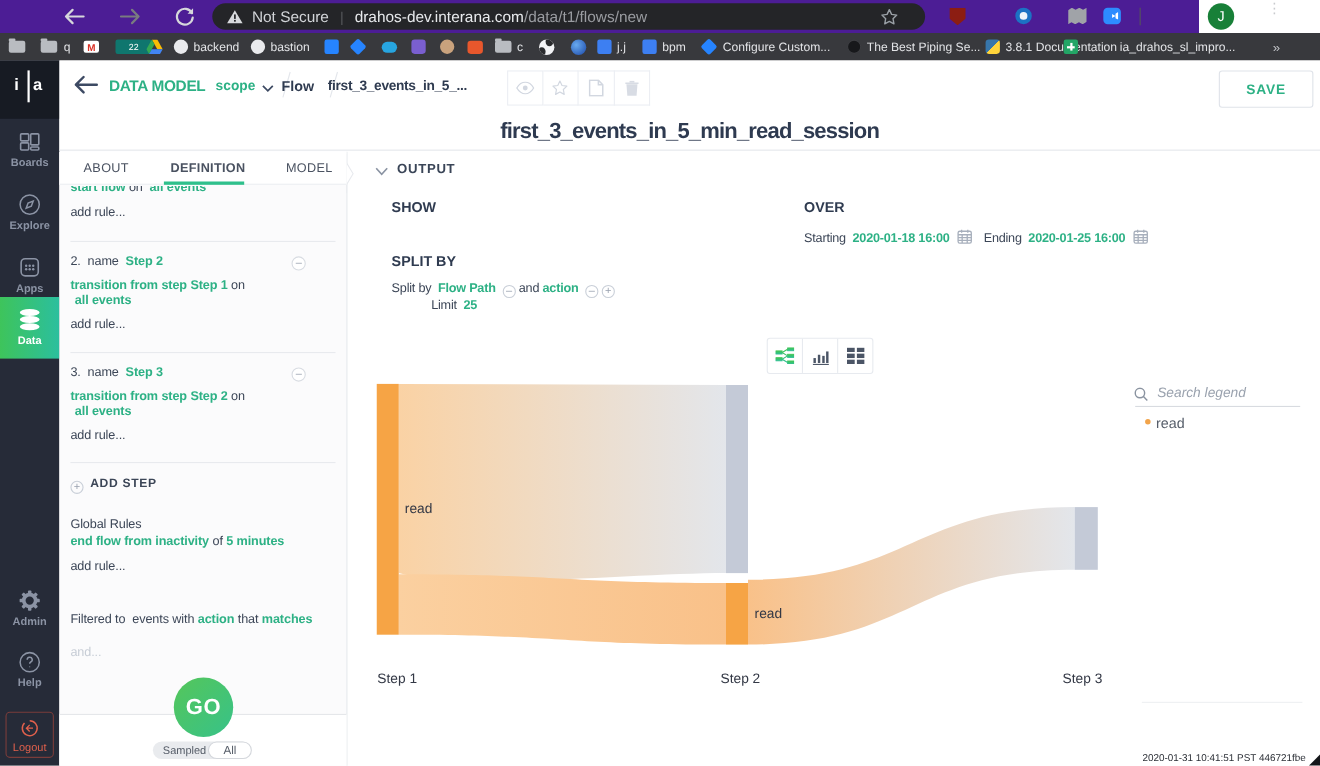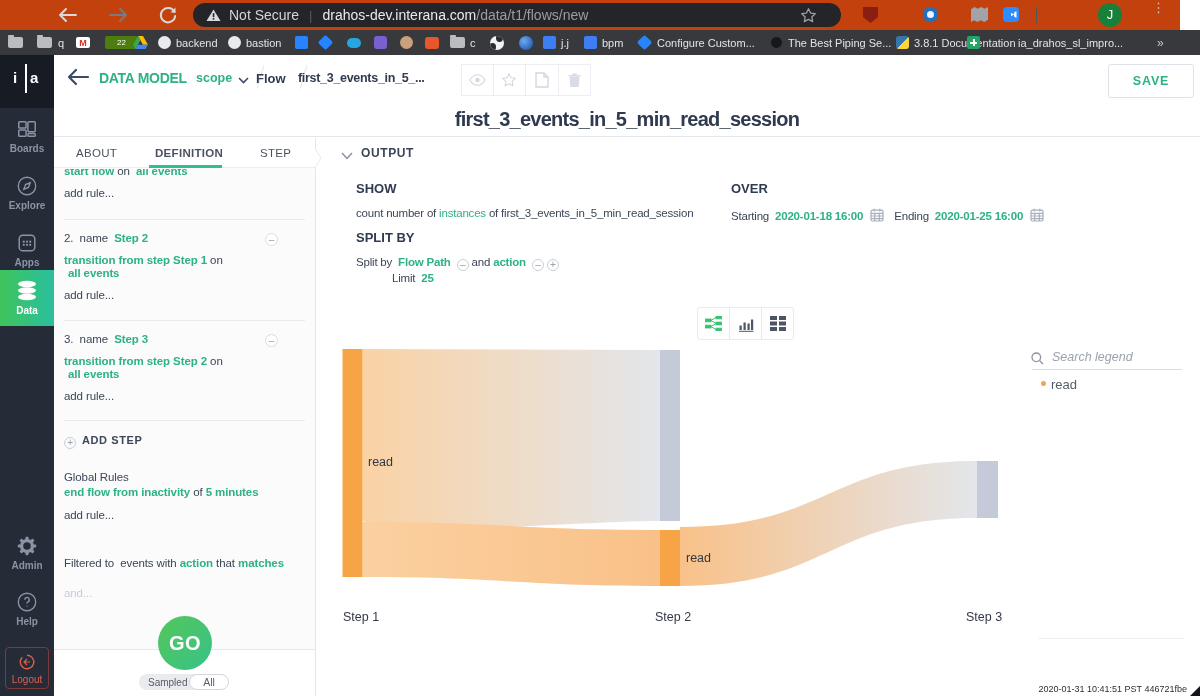--- a/index.html
+++ b/index.html
@@ -1,20 +1,20 @@
 <!DOCTYPE html>
 <html><head>
 <meta charset="utf-8">
 <style>
 * { margin:0; padding:0; box-sizing:border-box; }
 html,body { width:1200px; height:696px; overflow:hidden; font-family:"Liberation Sans", sans-serif; background:#fff; }
 .abs { position:absolute; }
 
 
-#toolbar { position:absolute; left:0; top:0; width:1180px; height:30px; background:#c2410c; }
+#toolbar { position:absolute; left:0; top:0; width:1090px; height:30px; background:#4c1d95; }
 #bookbar { position:absolute; left:0; top:30px; width:1200px; height:25px; background:#38393d; }
 #urlpill { position:absolute; left:193px; top:3px; width:648px; height:24px; border-radius:12px; background:#242528; color:#dadce0; font-size:13px; display:flex; align-items:center; }
 .bmtext { color:#e2e3e6; font-size:11px; }
 .bmitem { position:absolute; top:0; height:25px; display:flex; align-items:center; gap:5px; }
 .fold { width:15px; height:11px; background:#b9bcc1; border-radius:2px; position:relative; }
 .fold:before { content:""; position:absolute; left:0; top:-2px; width:6px; height:3px; background:#b9bcc1; border-radius:1px; }
 
 
 #sidebar { position:absolute; left:0; top:55px; width:54px; height:641px; background:#262b38; }
 #logo { position:absolute; left:0; top:0; width:54px; height:53px; background:#171b23; color:#fff; }
@@ -87,21 +87,21 @@
   <div class="bmitem" style="left:37px;">
       <span class="fold"></span>
     </div>
   <div class="bmitem" style="left:58px;">
       <span class="bmtext">q</span>
     </div>
   <div class="bmitem" style="left:76px;">
       <span style="width:14px;height:11px;background:#fff;border-radius:2px;display:flex;align-items:center;justify-content:center;color:#d93025;font-size:9px;font-weight:bold;">M</span>
     </div>
   <div class="bmitem" style="left:105px;">
-      <span style="width:33px;height:13px;background:#4d7c0f;border-radius:2px;color:#fff;font-size:8px;text-align:center;line-height:13px;">22</span>
+      <span style="width:33px;height:13px;background:#0f766e;border-radius:2px;color:#fff;font-size:8px;text-align:center;line-height:13px;">22</span>
     </div>
   <div class="bmitem" style="left:133px;">
       <svg width="15" height="13" viewBox="0 0 24 21">
         <path d="M8 0 L16 0 L24 14 L16 14 Z" fill="#fbbc04"></path>
         <path d="M8 0 L0 14 L4 21 L12 7 Z" fill="#34a853"></path>
         <path d="M4 21 L8 14 L24 14 L20 21 Z" fill="#4285f4"></path>
       </svg>
     </div>
   <div class="bmitem" style="left:158px;">
       <span style="width:13px;height:13px;border-radius:50%;background:#e9eaed;"></span>
@@ -309,21 +309,21 @@
   </div>
   <div class="abs" style="left:1054px; top:9px; width:86px; height:34px; border:1px solid #dfe3e9; border-radius:3px; text-align:center; line-height:33px; font-size:12.5px; font-weight:bold; letter-spacing:0.8px;"><span class="teal">SAVE</span></div>
 </div>
 
 <div class="abs" id="apptitle" style="left:54px; top:108px; width:1146px; text-align:center; font-size:20px; letter-spacing:-0.75px; font-weight:bold; color:#2e3a50;">first_3_events_in_5_min_read_session</div>
 
 <div id="leftpanel">
   <div id="tabs">
     <span class="tab" style="left:22px;">ABOUT</span>
     <span class="tab teal" style="left:101px; font-weight:bold;">DEFINITION</span>
-    <span class="tab" style="left:206px;">STEP</span>
+    <span class="tab" style="left:206px;">MODEL</span>
     <span class="abs" style="left:95px; top:27px; width:73px; height:3px; background:#2fc08c;"></span>
   </div>
   <div id="lpcontent">
     <div class="lp" style="top:-4px;"><span class="lgreen">start flow</span> on&nbsp; <span class="lgreen">all events</span></div>
     <div class="lp" style="top:18px;">add rule...</div>
     <div class="divider" style="top:50px;"></div>
     <div class="lp" style="top:63px;">2. &nbsp;name&nbsp; <span class="lgreen">Step 2</span></div>
     <div class="minus-c" style="left:211px; top:64px;">–</div>
     <div class="lp" style="top:85px;"><span class="lgreen">transition from step Step 1</span> on</div>
     <div class="lp" style="top:98px; left:14px;"><span class="lgreen">all events</span></div>
@@ -354,21 +354,20 @@
 <div id="main">
   <svg class="abs" style="left:-1px; top:2px;" width="8" height="36" viewBox="0 0 8 36">
       <path d="M0 0 L0 8 L6 18 L0 28 L0 36" fill="#fff" stroke="#e8eaee" stroke-width="1"></path>
     </svg>
   <svg class="abs" style="left:25px; top:14px;" width="12" height="8" viewBox="0 0 12 8">
       <path d="M1 1 L6 6.5 L11 1" stroke="#8b94a3" stroke-width="1.5" fill="none"></path>
     </svg>
   <div class="abs" style="left:45px; top:8px; font-size:12px; font-weight:bold; letter-spacing:0.6px; color:#3a4557;">OUTPUT</div>
 
   <div class="abs h2" style="left:40px; top:43px;">SHOW</div>
-  <div class="abs mtext" style="left:40px; top:69px;">count number of <span class="teal">instances</span> of first_3_events_in_5_min_read_session</div>
   <div class="abs h2" style="left:415px; top:43px;">OVER</div>
   <div class="abs mtext" style="left:415px; top:70px;">Starting&nbsp; <span class="teal" style="font-weight:bold;">2020-01-18 16:00</span>
     <svg style="margin:0 4px; vertical-align:-2px;" width="14" height="14" viewBox="0 0 14 14" fill="none" stroke="#a7afbc" stroke-width="1.2">
         <rect x="1" y="2.2" width="12" height="10.8" rx="1.5"></rect>
         <path d="M4.2 0.8 V3.6 M9.8 0.8 V3.6 M1 5.4 H13 M4.7 5.4 V13 M9.3 5.4 V13 M1 8 H13 M1 10.6 H13"></path>
       </svg>
     &nbsp;Ending&nbsp; <span class="teal" style="font-weight:bold;">2020-01-25 16:00</span>
     <svg style="margin:0 4px; vertical-align:-2px;" width="14" height="14" viewBox="0 0 14 14" fill="none" stroke="#a7afbc" stroke-width="1.2">
         <rect x="1" y="2.2" width="12" height="10.8" rx="1.5"></rect>
         <path d="M4.2 0.8 V3.6 M9.8 0.8 V3.6 M1 5.4 H13 M4.7 5.4 V13 M9.3 5.4 V13 M1 8 H13 M1 10.6 H13"></path>

